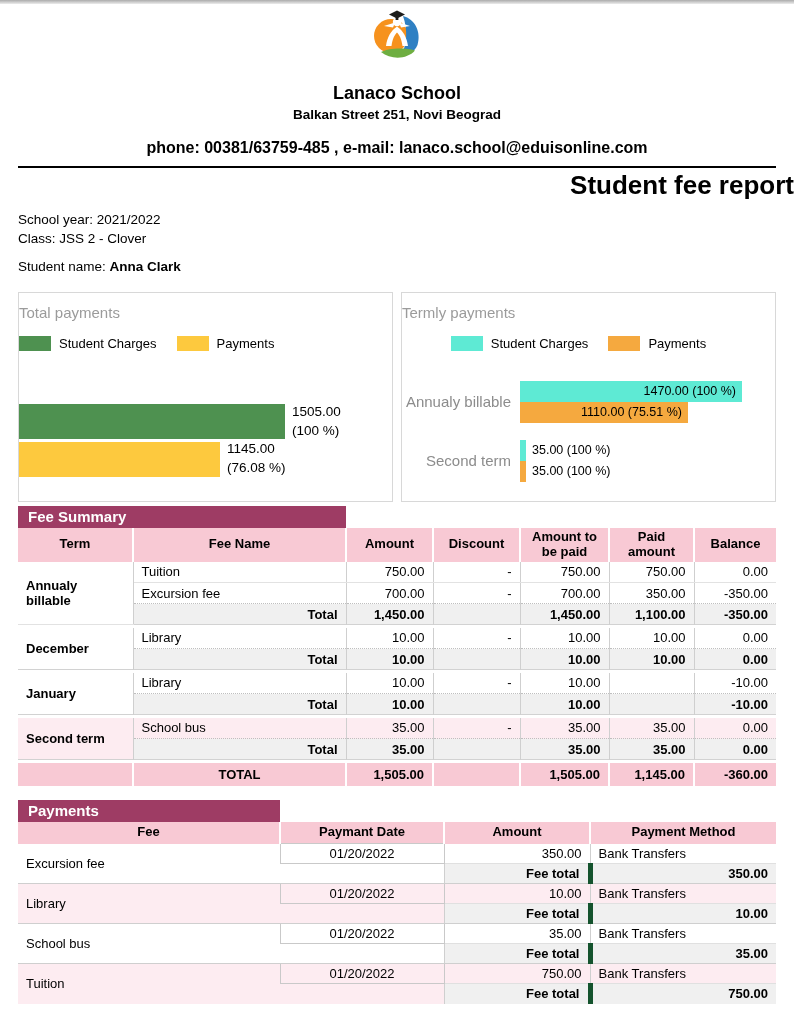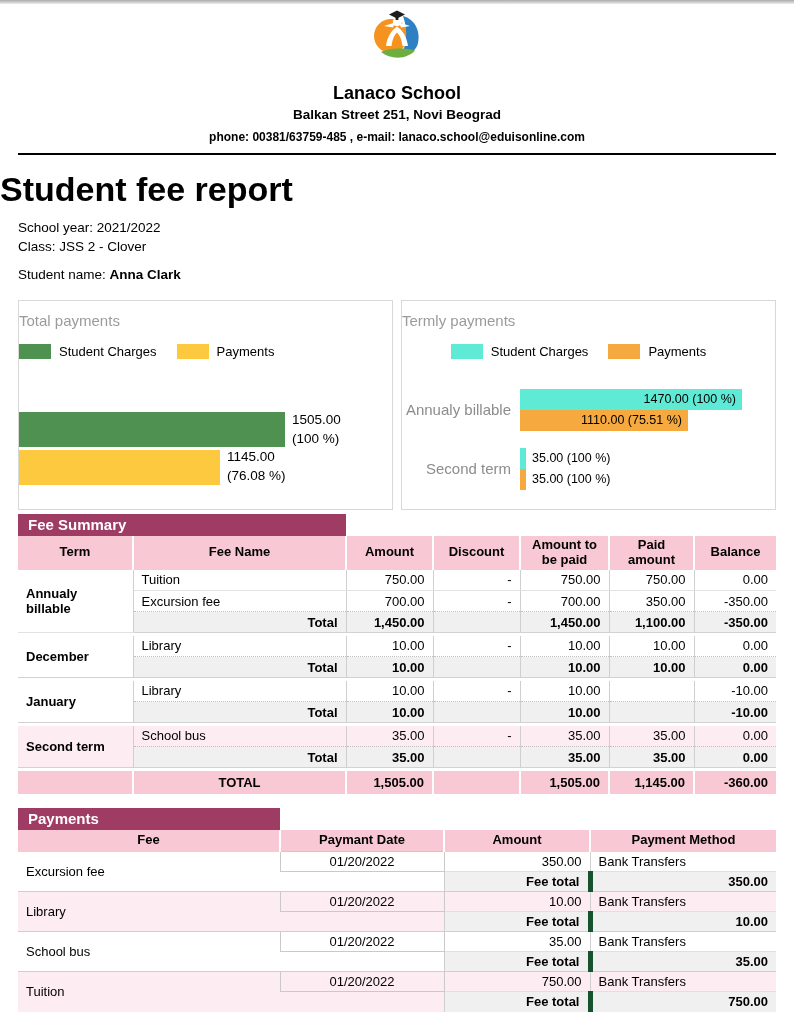--- a/index.html
+++ b/index.html
@@ -6,23 +6,23 @@
   html,body { background:#fff; }
   body { font-family:"Liberation Sans", sans-serif; color:#000; }
   .page { width:794px; height:1023px; margin:0 auto; background:#fff; position:relative; overflow:hidden; }
   .top-strip { height:4px; background:linear-gradient(to bottom,#ababab,#ececec); }
 
   
   .school-header { text-align:center; padding-top:5px; }
   .logo { display:inline-block; width:52px; height:52px; }
   .school-name { font-size:18px; font-weight:bold; margin-top:18px; }
   .school-address { font-size:13.5px; font-weight:bold; margin-top:3px; }
-  .school-contact { font-size:12px; font-weight:bold; margin-top:8px; }
+  .school-contact { font-size:16px; font-weight:bold; margin-top:17px; }
   .rule { border:none; border-top:2px solid #000; margin:9px 18px 0 18px; }
-  .report-title { text-align:left; font-size:34px; font-weight:bold; margin-top:15px; }
+  .report-title { text-align:right; font-size:26px; font-weight:bold; margin-top:2px; }
 
   .info { padding:0 18px; font-size:13.5px; margin-top:10px; line-height:1.4; }
   .info .student-line { margin-top:9px; }
 
   
   .charts { display:flex; gap:8px; padding:0 18px; margin-top:15px; }
   .panel { flex:1; border:1px solid #d8d8d8; height:210px; padding:11px 0; position:relative; }
   .panel-title { color:#9b9b9b; font-size:15px; }
   .legend { display:flex; align-items:center; margin-top:15px; font-size:13px; }
   .legend.center { justify-content:center; }

